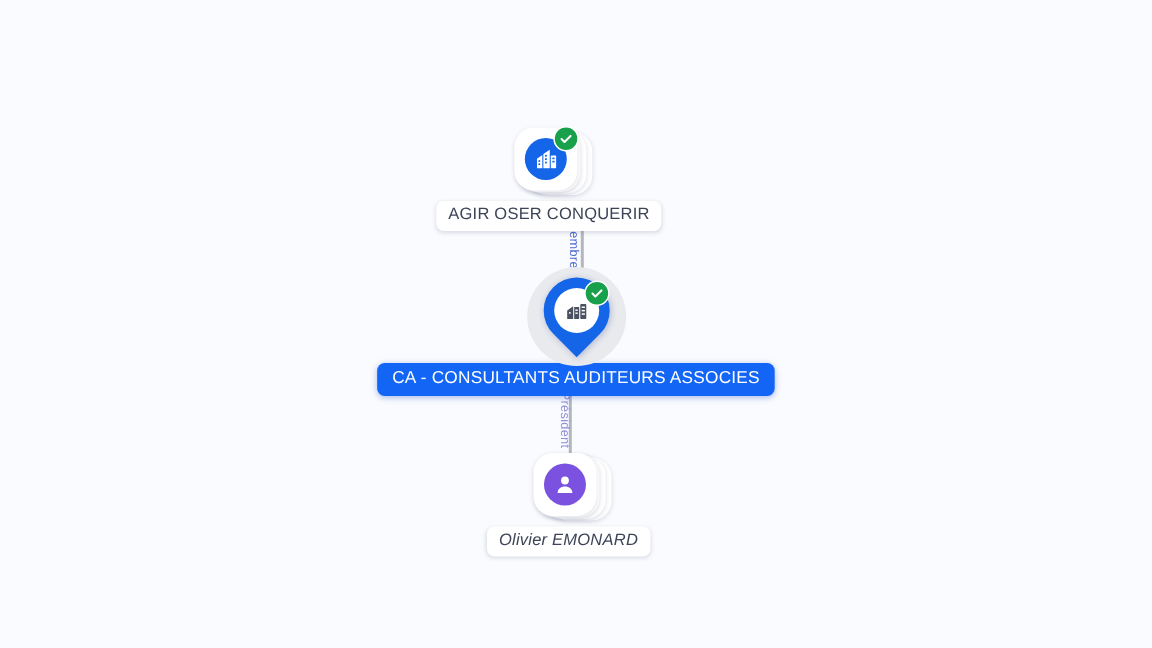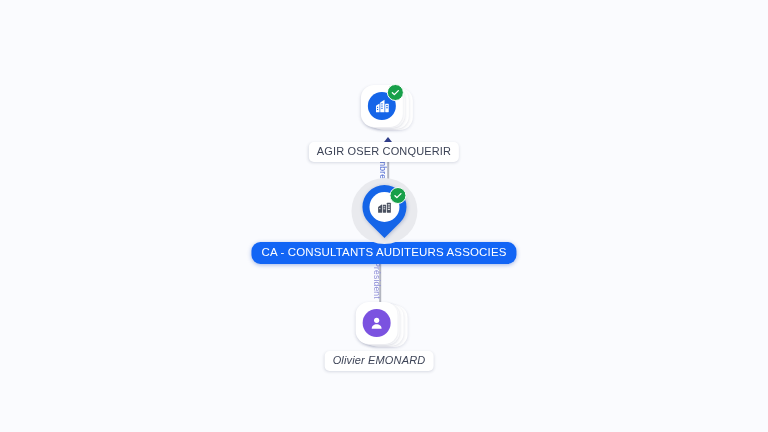--- a/index.html
+++ b/index.html
@@ -175,21 +175,21 @@
 
 <div id="graph-canvas">
 
   <div class="edge" style="left:388px; top:141px; height:44px;"></div>
   <div class="arrow-up" style="left:388px; top:137px;"></div>
   <div class="edge-label membre" style="left:383px; top:158px; transform: translateX(-50%) rotate(90deg);">Membre</div>
 
   <div class="edge" style="left:380px; top:252px; height:54px;"></div>
   <div class="edge-label president" style="left:377px; top:275px; transform: translateX(-50%) rotate(90deg);">Président</div>
 
-  <div class="node" style="left:384px; top:85px;gap:8px;">
+  <div class="node" style="left:366px; top:85px;">
     <div class="stack">
       <div class="card c3"></div>
       <div class="card c2"></div>
       <div class="card c1"></div>
       <div class="card front">
         <div class="avatar company">
           <svg width="17" height="17" viewBox="0 0 24 24" fill="none" aria-hidden="true">
             <path d="M3 20V11l5-3.4V20H3z" fill="#ffffff"></path>
             <path d="M9 20V6.5l6-4V20H9z" fill="#ffffff"></path>
             <rect x="16" y="8" width="5" height="12" rx="0.6" fill="#ffffff"></rect>
@@ -228,21 +228,21 @@
           <rect x="17" y="11.4" width="3.2" height="1.5" fill="#ffffff"></rect>
           <rect x="17" y="14.8" width="3.2" height="1.5" fill="#ffffff"></rect>
         </svg>
       </div>
       <div class="verified-badge" style="top:10px; left:41px;">
         <svg width="9" height="9" viewBox="0 0 24 24" aria-hidden="true">
           <path d="M4 12.5l5.2 5.2L20 7" stroke="#ffffff" stroke-width="3.6" fill="none" stroke-linecap="round" stroke-linejoin="round"></path>
         </svg>
       </div>
     </div>
-    <div class="node-label selected" style="margin-top:-7px;border-radius:9px;">CA - CONSULTANTS AUDITEURS ASSOCIES</div>
+    <div class="node-label selected" style="margin-top:-7px;">CA - CONSULTANTS AUDITEURS ASSOCIES</div>
   </div>
 
   <div class="node" style="left:379px; top:302px;font-style:italic;">
     <div class="stack">
       <div class="card c3"></div>
       <div class="card c2"></div>
       <div class="card c1"></div>
       <div class="card front">
         <div class="avatar person">
           <svg width="16" height="16" viewBox="0 0 24 24" aria-hidden="true">

